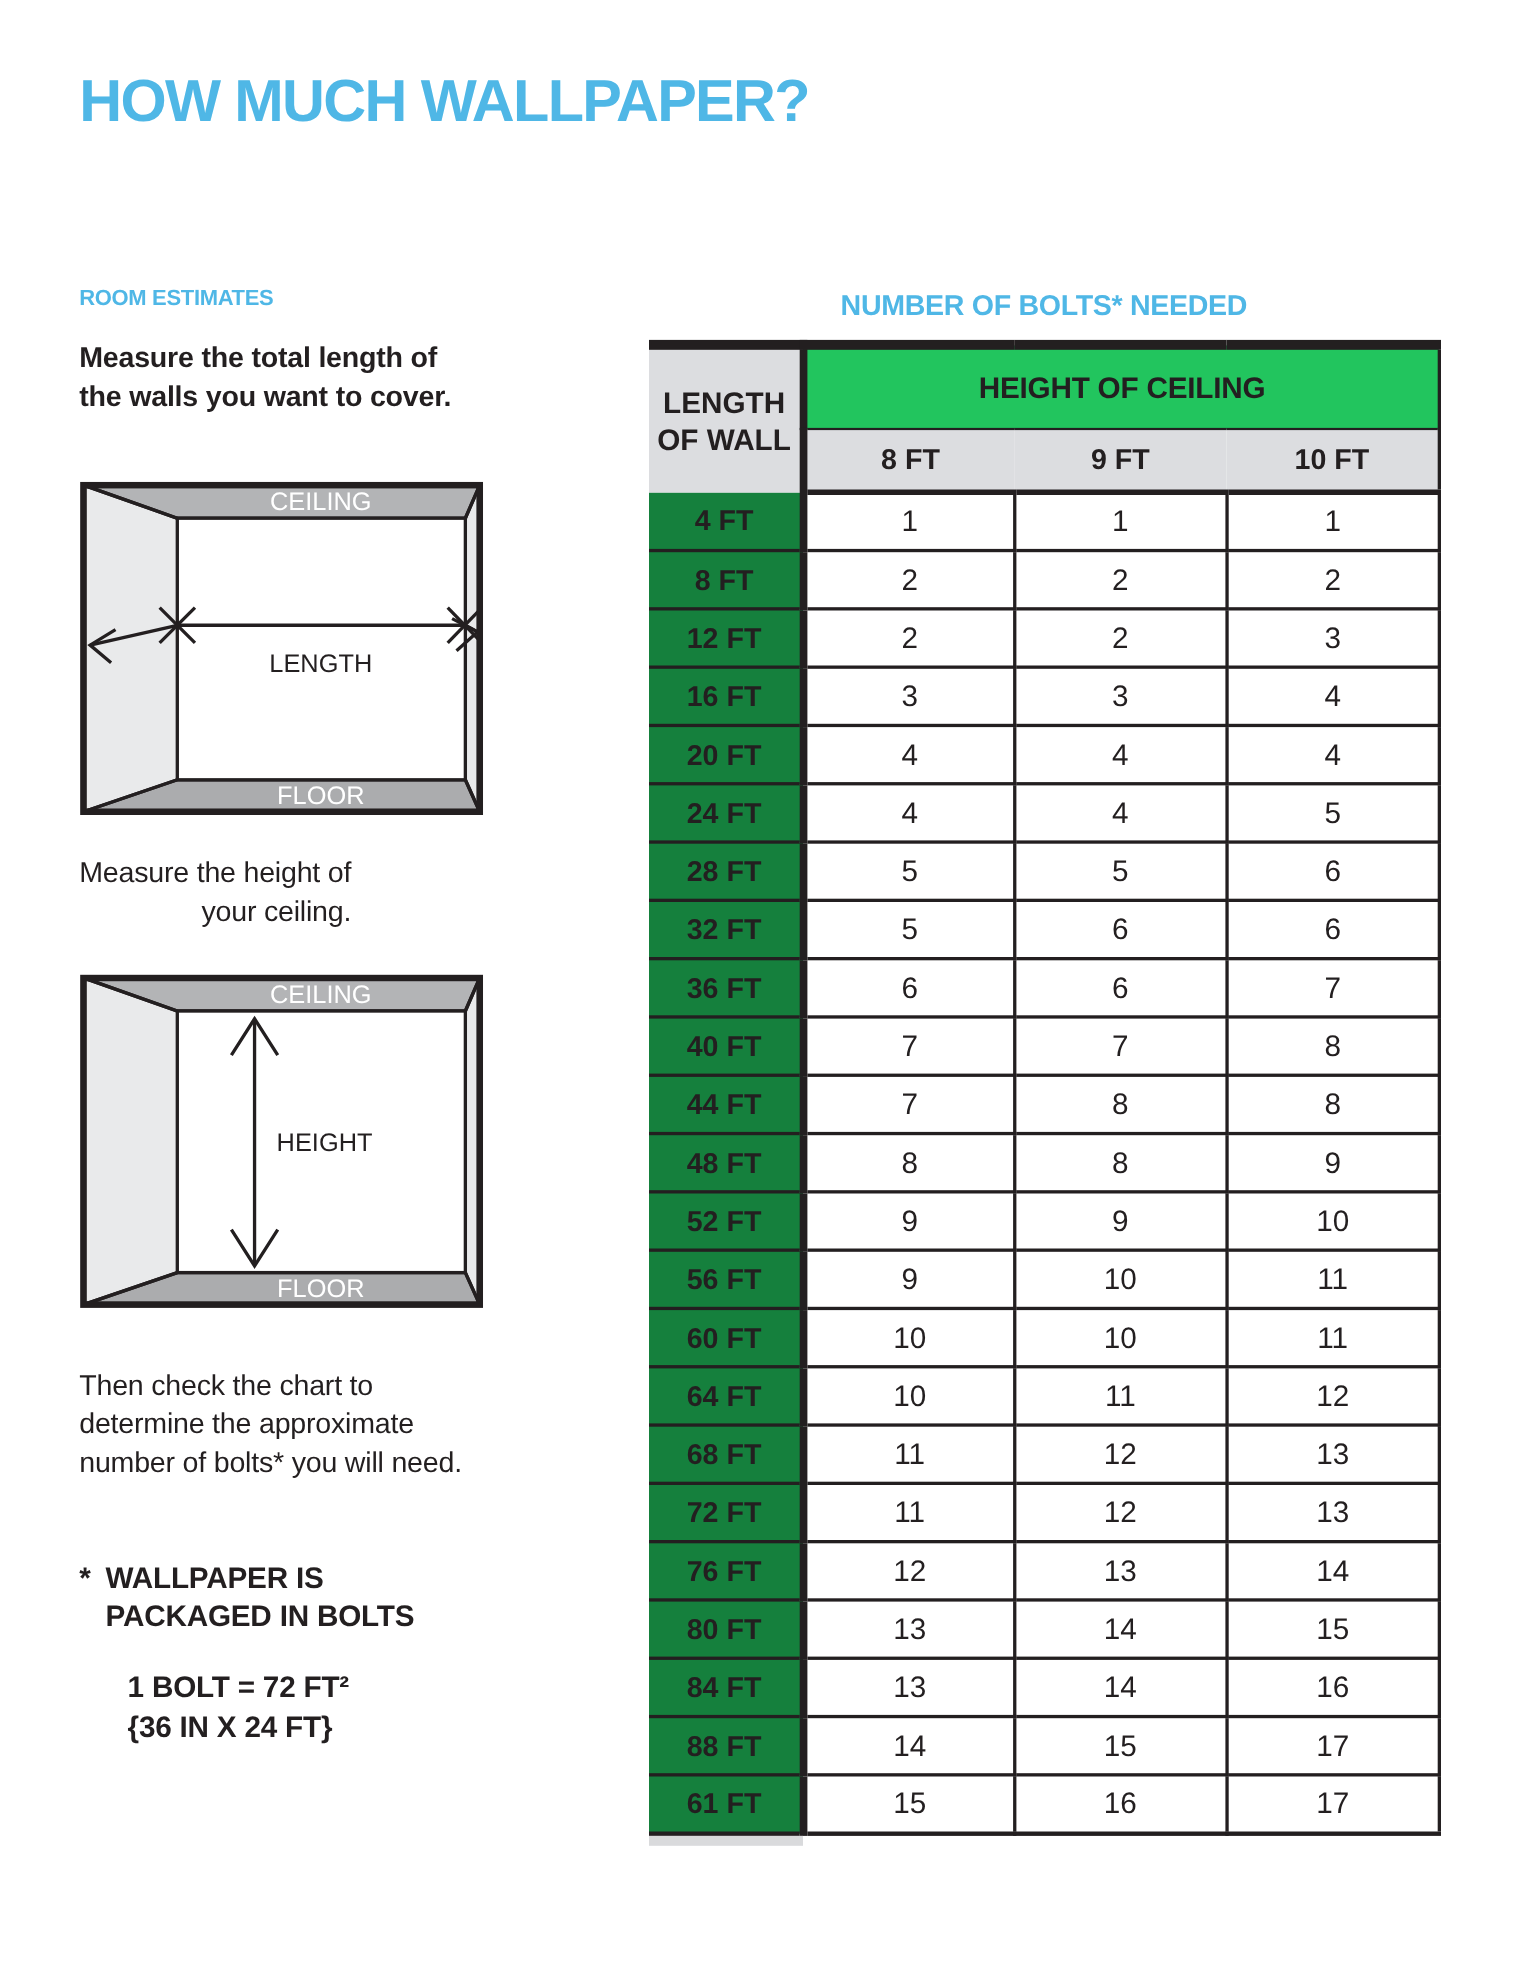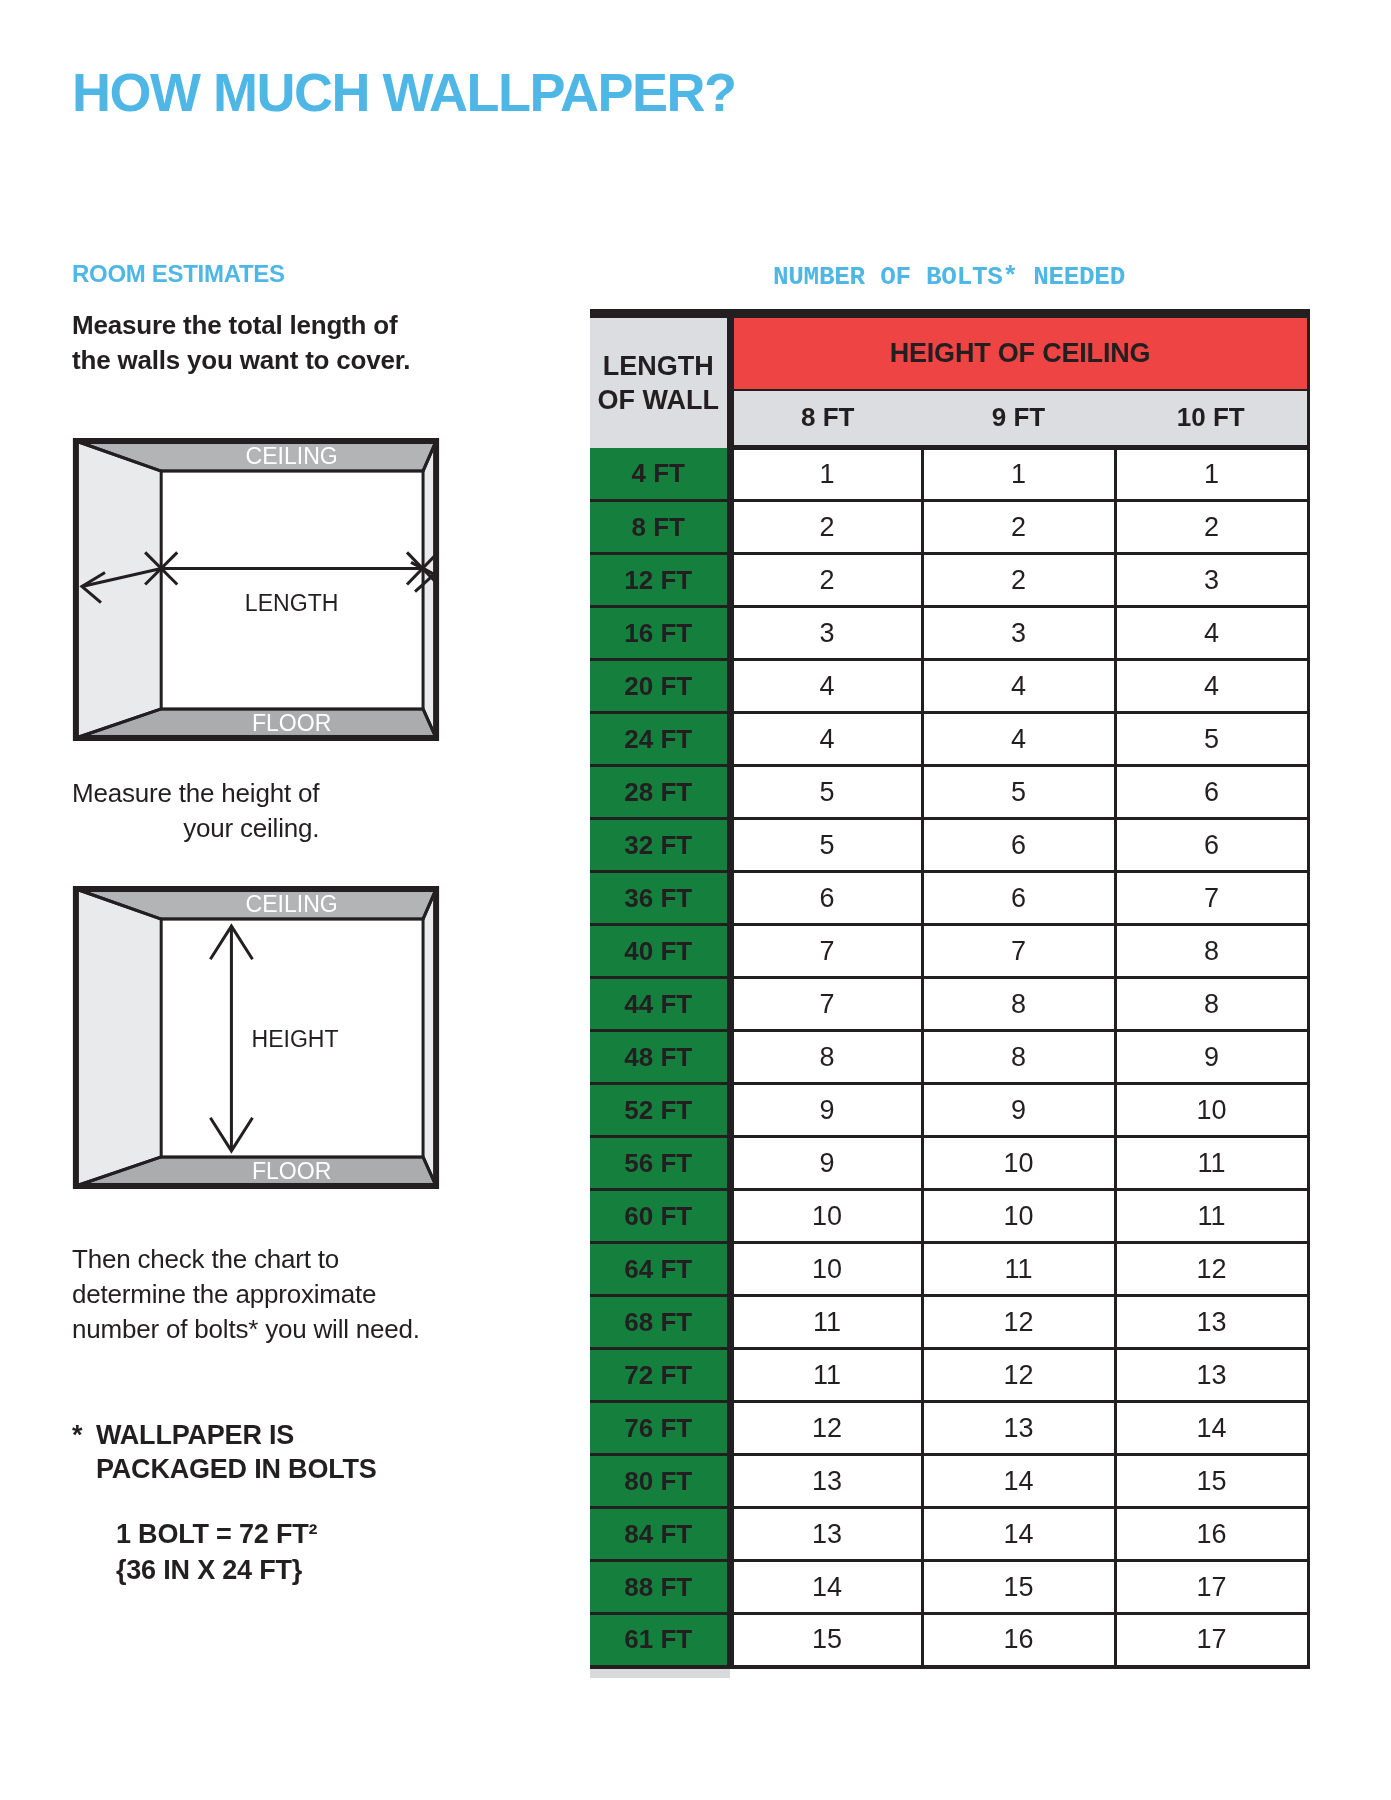--- a/index.html
+++ b/index.html
@@ -9,53 +9,53 @@
   .page-title {
     position:absolute; left:72px; top:64px;
     font-size:54px; font-weight:bold; letter-spacing:-1.5px;
     color:#4fb7e6; line-height:1.05;
   }
 
   
   .left-col { position:absolute; left:72px; top:0; width:368px; }
   .section-heading {
     position:absolute; left:0;
-    font-size:24px; font-weight:bold; letter-spacing:-0.3px; color:#4fb7e6;
+    font-size:20px; font-weight:bold; letter-spacing:-0.3px; color:#4fb7e6;
   }
   .step-text {
     position:absolute; left:0;
     font-size:26px; line-height:35px; letter-spacing:-0.2px;
     color:#231f20; white-space:pre-line;
   }
   .room-diagram { position:absolute; left:0; width:368px; height:303px; }
 
   .footnote { position:absolute; left:0; display:flex; font-size:27px; font-weight:bold; line-height:34px; letter-spacing:-0.2px; }
   .footnote .marker { width:24px; flex:0 0 24px; }
   .footnote .fn-text { white-space:pre-line; }
   .bolt-info { position:absolute; left:0; font-size:27px; font-weight:bold; line-height:36px; letter-spacing:-0.2px; white-space:pre-line;margin-left:44px; }
 
   
   .table-area { position:absolute; left:590px; top:262px; width:718px; }
   .table-heading {
     text-align:center; font-size:26px; font-weight:bold; letter-spacing:-0.3px;
-    color:#4fb7e6; line-height:30px; margin-bottom:17px;font-family:Liberation Mono, monospace;
+    color:#4fb7e6; line-height:30px; margin-bottom:17px;
   }
   table.bolt-table {
     width:718px; border-collapse:collapse; table-layout:fixed;
     border-top:9px solid #231f20;
     border-right:3px solid #231f20;
     border-bottom:4px solid #231f20;
   }
   .bolt-table th, .bolt-table td { text-align:center; vertical-align:middle; }
   th.rowhead {
     background:#dcdde0; border-right:7px solid #231f20;
     font-size:27px; font-weight:bold; line-height:34px; white-space:pre-line;
   }
   th.grouphead {
-    background:#ef4444; height:76px;
+    background:#22c55e; height:76px;
     border-bottom:2px solid #231f20;
     font-size:27px; font-weight:bold; letter-spacing:-0.2px;
   }
   th.colhead {
     background:#dcdde0; height:58px;
     border-bottom:5px solid #231f20;
     font-size:26px; font-weight:bold;
   }
   .bolt-table tbody th {
     background:#15803d; height:53px;

